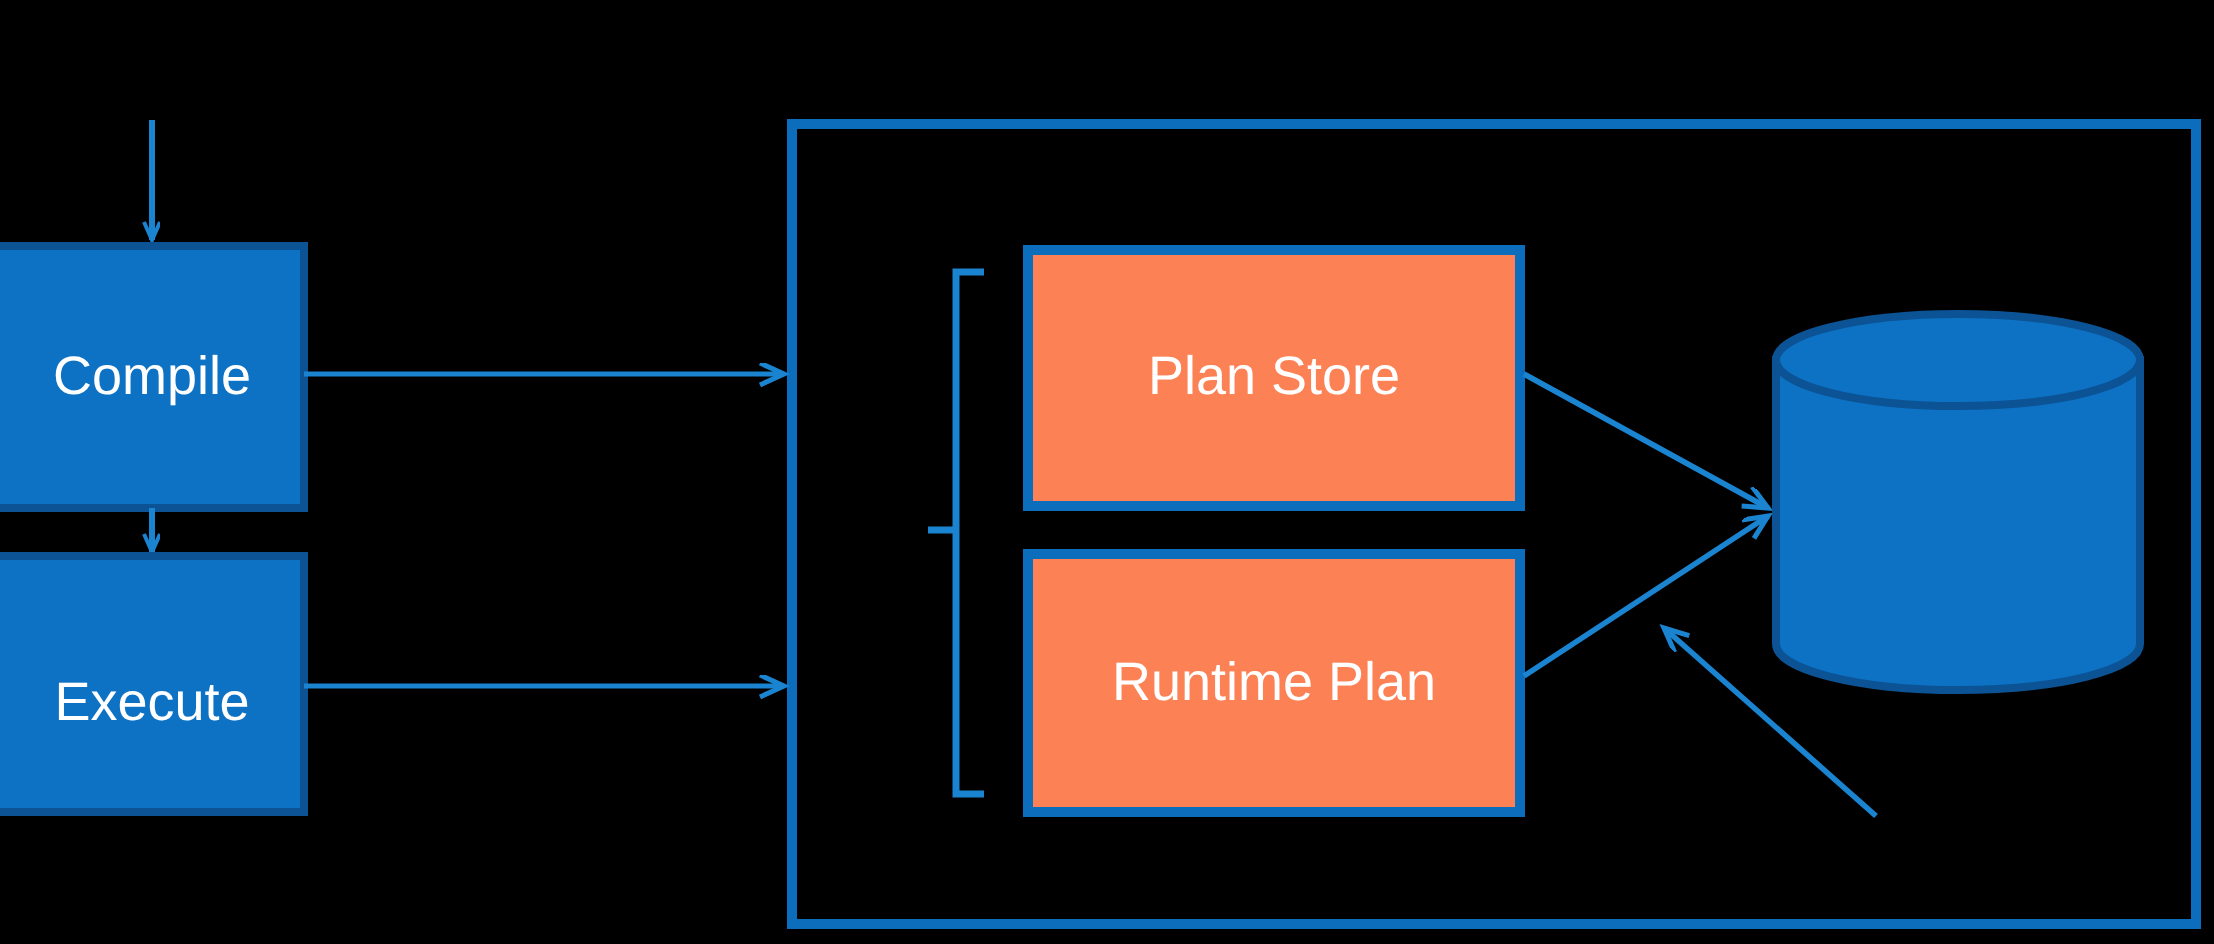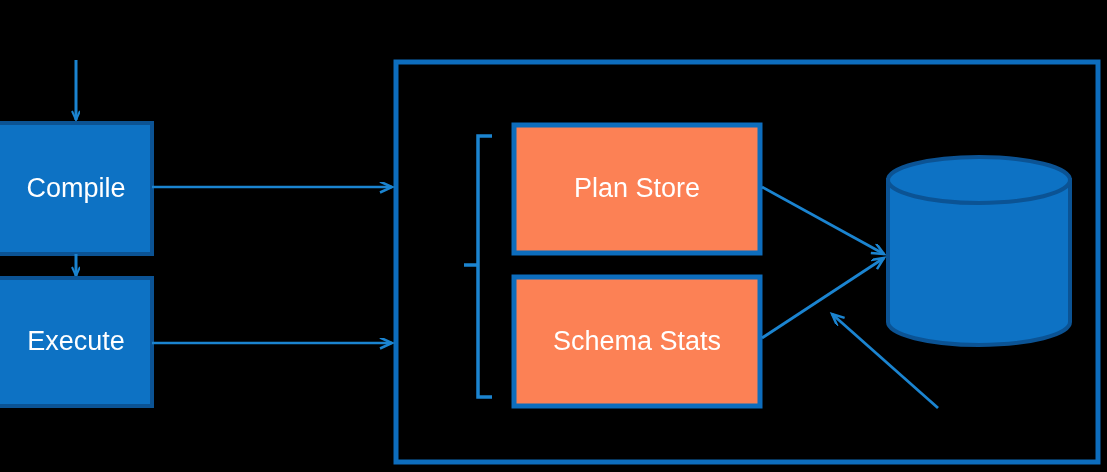--- a/index.html
+++ b/index.html
@@ -85,20 +85,20 @@
     <line x1="938" y1="408" x2="832" y2="314" stroke="#1B84D0" stroke-width="2.8" marker-end="url(#arrowHeadOpen)"></line>
 
     <g>
       <path d="M888,180 L888,322 A91,23 0 0 0 1070,322 L1070,180 Z" fill="#0D72C4" stroke="#0B5394" stroke-width="4"></path>
       <ellipse cx="979" cy="180" rx="91" ry="23" fill="#0D72C4" stroke="#0B5394" stroke-width="4"></ellipse>
     </g>
   </svg>
 
   <div class="node-label" id="compile-label" style="left:0px; top:123px; width:152px; height:131px;">Compile</div>
 
-  <div class="node-label" id="execute-label" style="left:0px; top:278px; width:152px; height:128px;">Execute</div>
+  <div class="node-label" id="execute-label" style="left:0px; top:288px; width:152px; height:128px;">Execute</div>
 
   <div class="node-label" id="plan-store-label" style="left:512px; top:123px; width:250px; height:132px;">Plan Store</div>
 
-  <div class="node-label" id="runtime-stats-label" style="left:512px; top:275px; width:250px; height:133px;">Schema Stats</div>
+  <div class="node-label" id="runtime-stats-label" style="left:512px; top:275px; width:250px; height:133px;">Runtime Plan</div>
 
 
 </div>
 
 </body></html>

